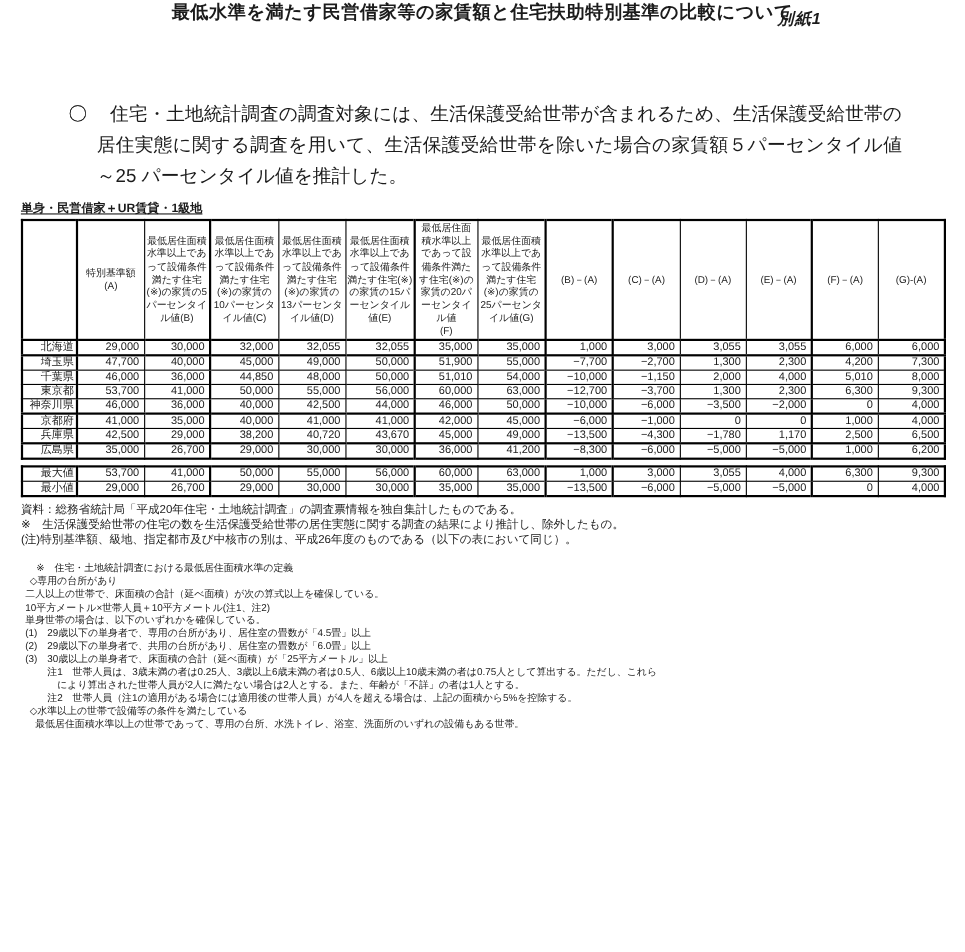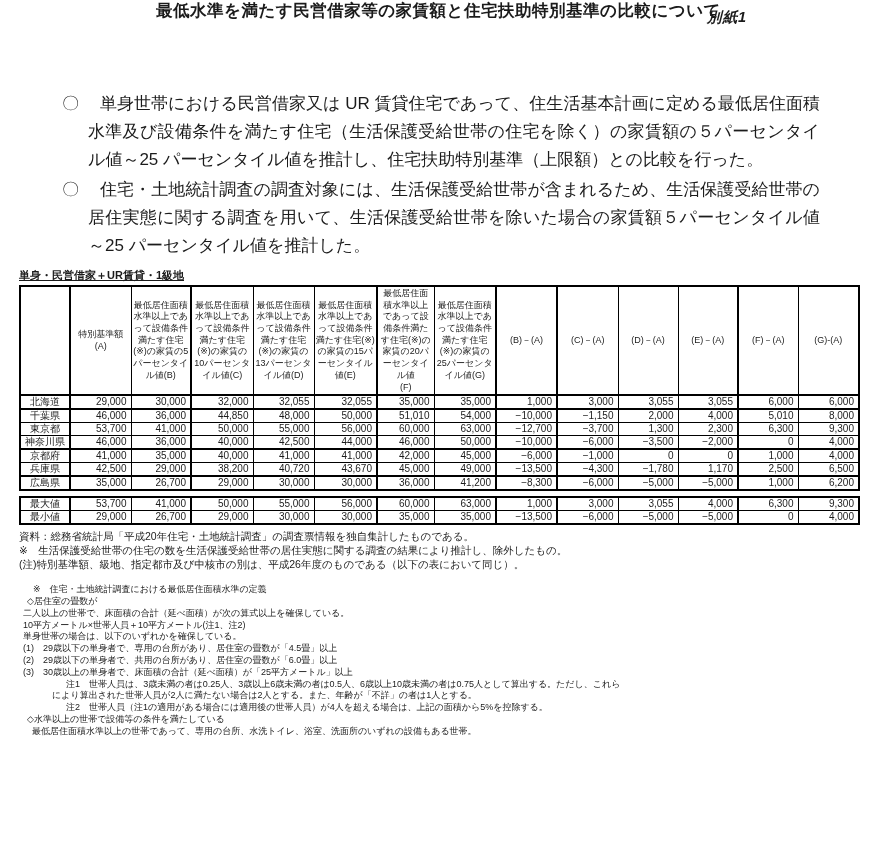--- a/index.html
+++ b/index.html
@@ -16,51 +16,50 @@
   .bullet .btext{display:block;text-indent:12px;}
   .table-caption{margin:8px 0 2px 19px;font-size:11px;font-weight:bold;text-decoration:underline;}
   .data-table{border-collapse:collapse;table-layout:fixed;margin-left:19px;border:2px solid #000;}
   .data-table th,.data-table td{border:1px solid #000;overflow:hidden;box-sizing:border-box;}
   .data-table thead th{
     height:109px;font-size:9px;font-weight:normal;text-align:center;vertical-align:middle;
     padding:1px;line-height:1.3;white-space:pre-line;
   }
   .data-table thead th{border-bottom-width:2px;}
   .data-table td{height:13px;font-size:10px;line-height:12px;padding:0 4px;}
-  td.pref{text-align:center;padding:0 2px;}
+  td.pref{text-align:right;padding:0 2px;}
   td.num{text-align:right;font-variant-numeric:tabular-nums;}
   .data-table tr.thick-bottom td{border-bottom-width:2px;}
   
   .data-table th:nth-child(1),.data-table td:nth-child(1),
   .data-table th:nth-child(3),.data-table td:nth-child(3),
   .data-table th:nth-child(6),.data-table td:nth-child(6),
   .data-table th:nth-child(8),.data-table td:nth-child(8),
   .data-table th:nth-child(9),.data-table td:nth-child(9),
   .data-table th:nth-child(12),.data-table td:nth-child(12){border-right-width:2px;}
   .summary-table{margin-top:5px;}
   .notes{margin:4px 0 0 19px;font-size:10.5px;line-height:14px;}
   .definitions{margin-top:13px;font-size:9px;line-height:11.8px;}
   .ind-a{padding-left:33px;}
   .ind-b{padding-left:27px;}
   .ind-c{padding-left:23px;}
-  .ind-d{padding-left:66px;}
+  .ind-d{padding-left:43px;}
   .ind-e{padding-left:52px;}
   .ind-f{padding-left:32px;}
 </style>
 </head>
 <body>
 
 <div class="corner-label">別紙1</div>
 
 <div class="doc-title">最低水準を満たす民営借家等の家賃額と住宅扶助特別基準の比較について</div>
 
 <div class="bullets">
   <div class="bullet">
     <span class="marker">〇</span>
-    <span class="btext">単身世帯における民営借家又は UR 賃貸住宅であって、住生活基本計画に定める最低居住面積水準及び設備条件を満たす住宅（生活保護受給世帯の住宅を除く）の家賃額の５パーセンタイル値～25 パーセンタイル値を推計し、住宅扶助特別基準（上限額）との比較を行った。</span>
   </div>
   <div class="bullet">
     <span class="marker">〇</span>
     <span class="btext">住宅・土地統計調査の調査対象には、生活保護受給世帯が含まれるため、生活保護受給世帯の居住実態に関する調査を用いて、生活保護受給世帯を除いた場合の家賃額５パーセンタイル値～25 パーセンタイル値を推計した。</span>
   </div>
 </div>
 
 <div class="table-caption">単身・民営借家＋UR賃貸・1級地</div>
 
 <table class="data-table main-table">
@@ -111,20 +110,36 @@
         <td class="num">35,000</td>
         <td class="num">35,000</td>
         <td class="num">1,000</td>
         <td class="num">3,000</td>
         <td class="num">3,055</td>
         <td class="num">3,055</td>
         <td class="num">6,000</td>
         <td class="num">6,000</td>
       </tr>
       <tr>
+        <td class="pref">埼玉県</td>
+        <td class="num">47,700</td>
+        <td class="num">40,000</td>
+        <td class="num">45,000</td>
+        <td class="num">49,000</td>
+        <td class="num">50,000</td>
+        <td class="num">51,900</td>
+        <td class="num">55,000</td>
+        <td class="num">−7,700</td>
+        <td class="num">−2,700</td>
+        <td class="num">1,300</td>
+        <td class="num">2,300</td>
+        <td class="num">4,200</td>
+        <td class="num">7,300</td>
+      </tr>
+      <tr>
         <td class="pref">千葉県</td>
         <td class="num">46,000</td>
         <td class="num">36,000</td>
         <td class="num">44,850</td>
         <td class="num">48,000</td>
         <td class="num">50,000</td>
         <td class="num">51,010</td>
         <td class="num">54,000</td>
         <td class="num">−10,000</td>
         <td class="num">−1,150</td>
@@ -270,21 +285,21 @@
 </table>
 
 <div class="notes">
   <div>資料：総務省統計局「平成20年住宅・土地統計調査」の調査票情報を独自集計したものである。</div>
   <div>※　生活保護受給世帯の住宅の数を生活保護受給世帯の居住実態に関する調査の結果により推計し、除外したもの。</div>
   <div>(注)特別基準額、級地、指定都市及び中核市の別は、平成26年度のものである（以下の表において同じ）。</div>
 </div>
 
 <div class="definitions">
   <div class="ind-a">※　住宅・土地統計調査における最低居住面積水準の定義</div>
-  <div class="ind-b">◇居住室の畳数が</div>
+  <div class="ind-b">◇専用の台所があり</div>
   <div class="ind-c">二人以上の世帯で、床面積の合計（延べ面積）が次の算式以上を確保している。</div>
   <div class="ind-c">10平方メートル×世帯人員＋10平方メートル(注1、注2)</div>
   <div class="ind-c">単身世帯の場合は、以下のいずれかを確保している。</div>
   <div class="ind-c">(1)　29歳以下の単身者で、専用の台所があり、居住室の畳数が「4.5畳」以上</div>
   <div class="ind-c">(2)　29歳以下の単身者で、共用の台所があり、居住室の畳数が「6.0畳」以上</div>
   <div class="ind-c">(3)　30歳以上の単身者で、床面積の合計（延べ面積）が「25平方メートル」以上</div>
   <div class="ind-d">注1　世帯人員は、3歳未満の者は0.25人、3歳以上6歳未満の者は0.5人、6歳以上10歳未満の者は0.75人として算出する。ただし、これら</div>
   <div class="ind-e">により算出された世帯人員が2人に満たない場合は2人とする。また、年齢が「不詳」の者は1人とする。</div>
   <div class="ind-d">注2　世帯人員（注1の適用がある場合には適用後の世帯人員）が4人を超える場合は、上記の面積から5%を控除する。</div>
   <div class="ind-b">◇水準以上の世帯で設備等の条件を満たしている</div>

